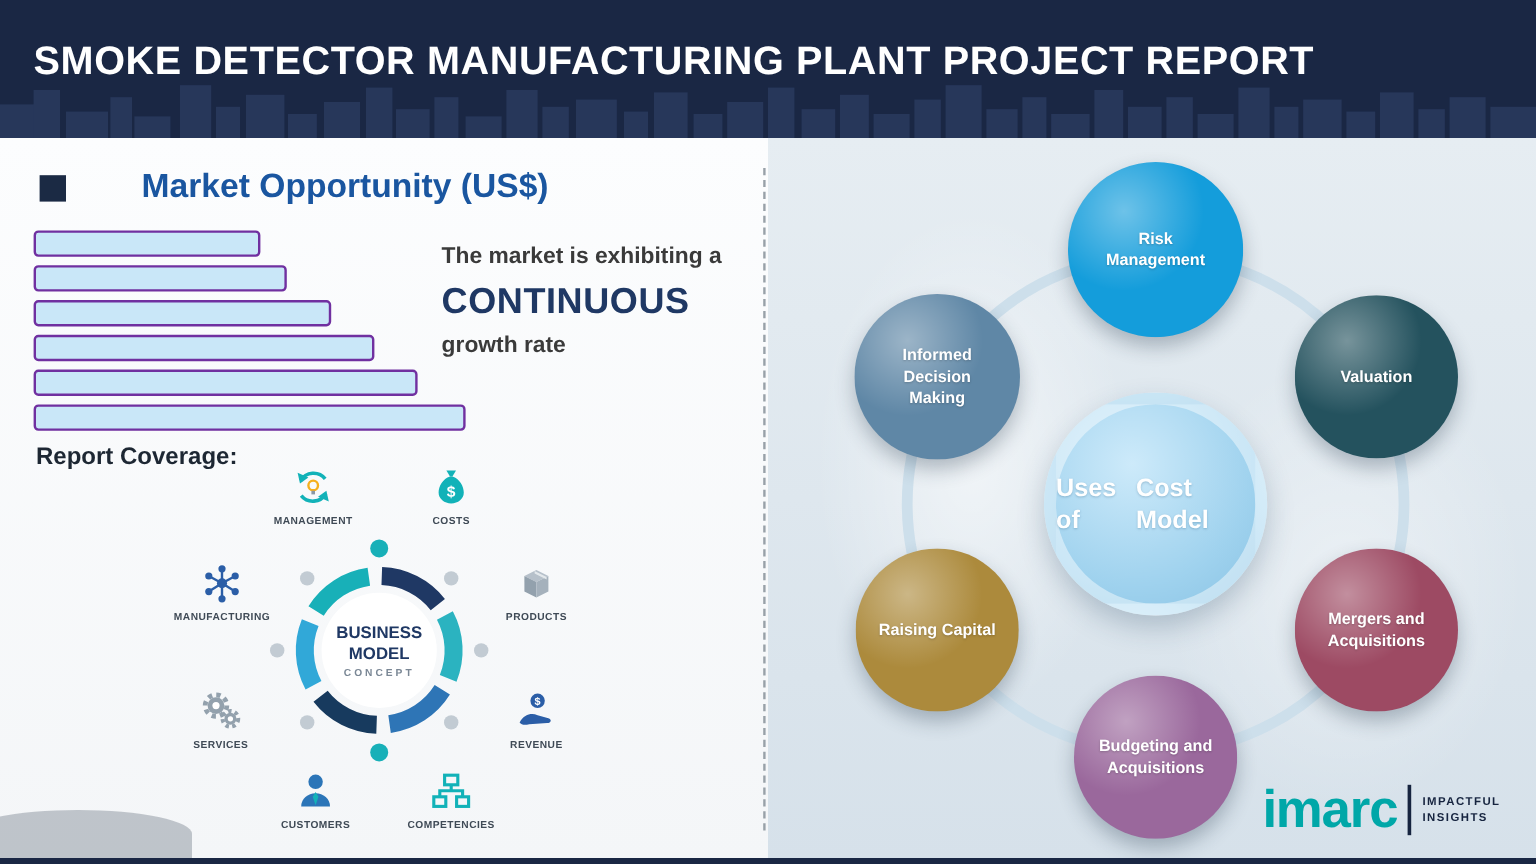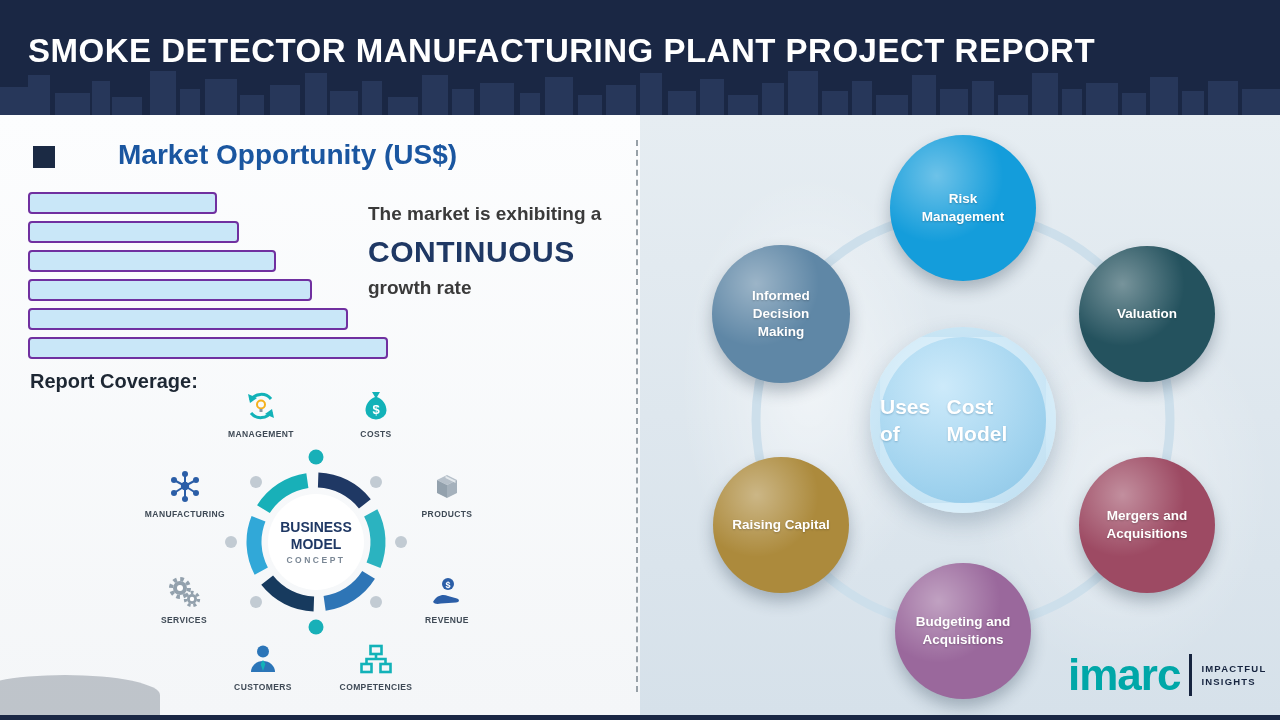--- a/index.html
+++ b/index.html
@@ -58,21 +58,21 @@
     box-shadow:0 8px 16px rgba(30,50,70,.30); z-index:4; }
   .cm-node span { color:#ffffff; font-size:13.5px; font-weight:700; line-height:1.35; padding:0 16px; text-shadow:0 1px 2px rgba(0,0,0,.22); }
   .n-risk      { left:250px; top:20px;  width:146px; height:146px; }
   .n-informed  { left:72px;  top:130px; width:138px; height:138px; }
   .n-valuation { left:439px; top:131px; width:136px; height:136px; }
   .n-raising   { left:73px;  top:342px; width:136px; height:136px; }
   .n-mergers   { left:439px; top:342px; width:136px; height:136px;text-align:center; }
   .n-budgeting { left:255px; top:448px; width:136px; height:136px; }
 
   
-  .logo { position:absolute; left:428px; top:538px; display:flex; align-items:center; gap:9px; z-index:6; }
+  .logo { position:absolute; left:412px; top:538px; display:flex; align-items:center; gap:9px; z-index:6; }
   .logo-word { font-size:44px; font-weight:800; color:#00a7a8; letter-spacing:-1px; line-height:1; }
   .logo-bar { width:3px; height:42px; background:#16243f; }
   .logo-tag { display:flex; flex-direction:column; justify-content:center; gap:2px; }
   .logo-tag span { font-size:9.5px; font-weight:700; color:#16243f; letter-spacing:1.2px; }
 </style>
 </head>
 <body>
 
 <div id="page">
 

